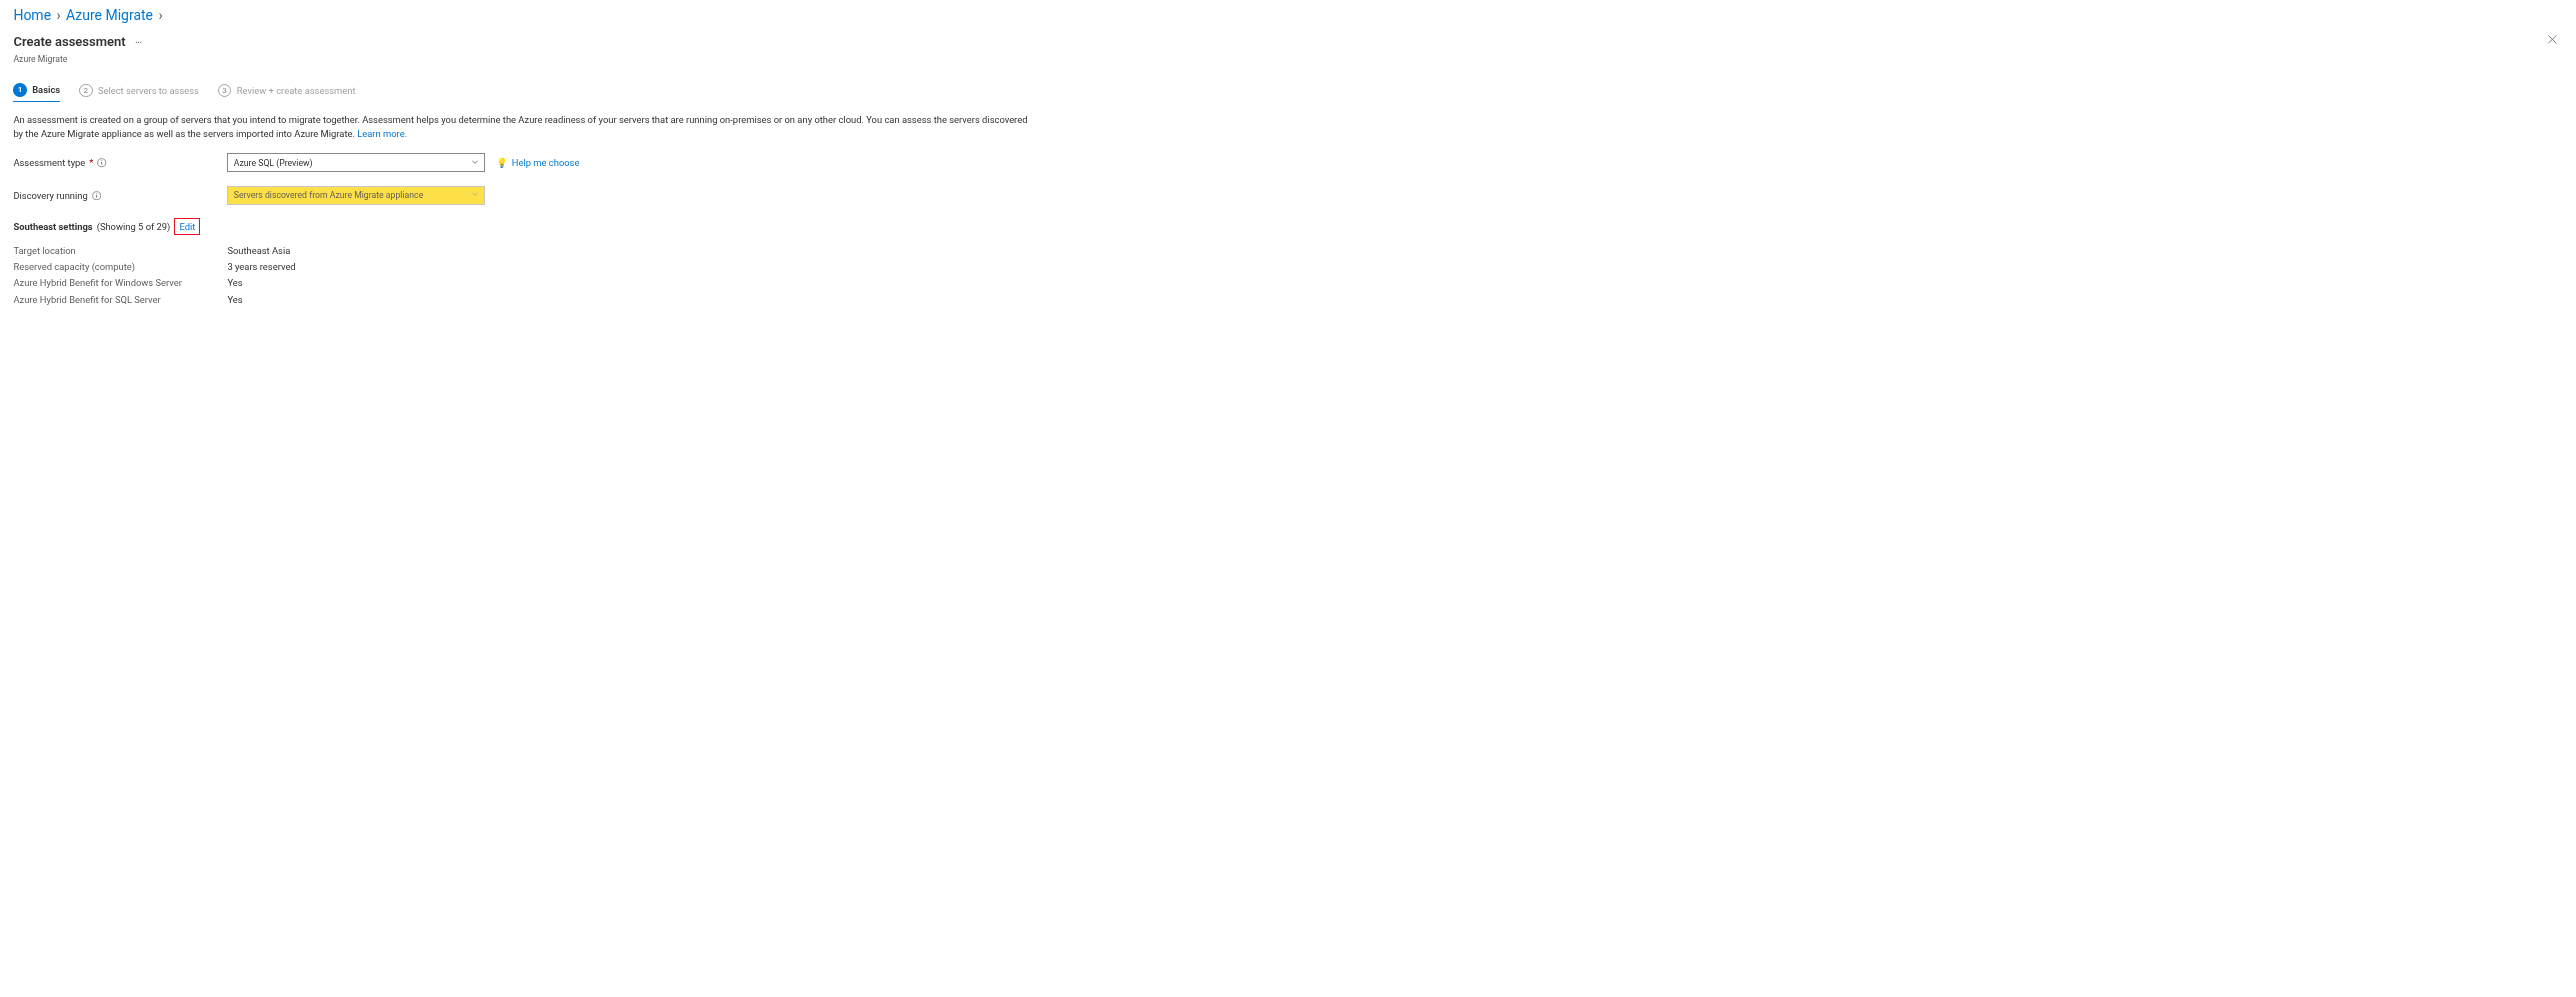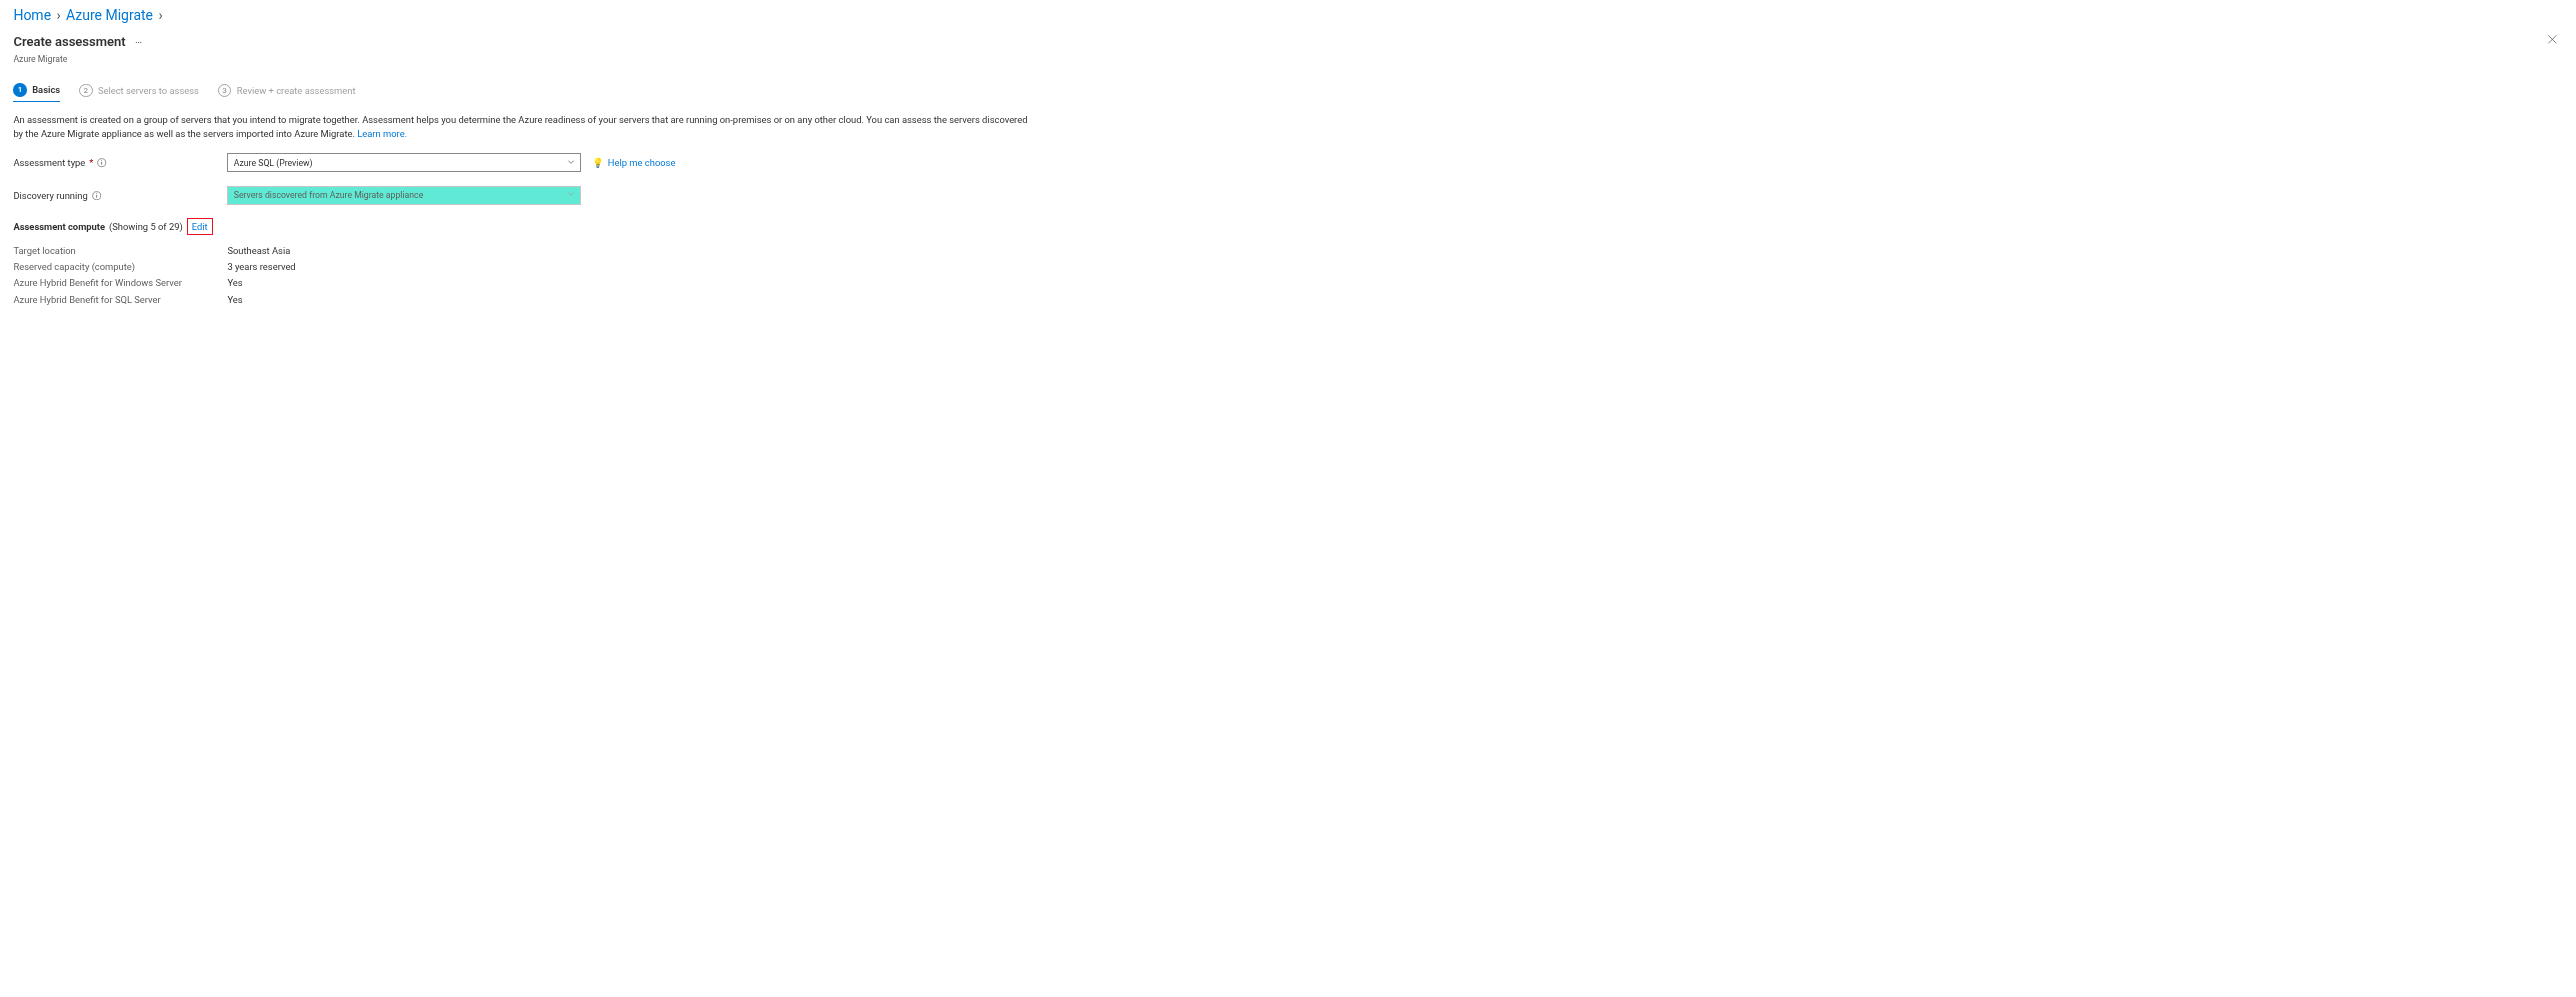--- a/index.html
+++ b/index.html
@@ -44,25 +44,25 @@
   .intro { font-size: 9.4px; max-width: 1017px; line-height: 1.5; margin-bottom: 12px; }
   .intro a { color: #0078d4; text-decoration: none; cursor: pointer; }
 
   
   .form-row { display: flex; margin-bottom: 13.4px; }
   .form-label-cell { width: 214px; display: flex; align-items: center; gap: 4px; font-size: 9.4px; }
   .required-star { color: #a80000; }
   .info-icon { width: 9.4px; height: 9.4px; display:inline-block; }
   .info-icon svg { display:block; }
   .select-control {
-    width: 354px; height: 19px; border: 0.7px solid #8a8886; background: #fff;
+    width: 258px; height: 19px; border: 0.7px solid #8a8886; background: #fff;
     display: flex; align-items: center; justify-content: space-between;
     padding: 0 5.4px; font-size: 8.7px; cursor: pointer;
   }
-  .select-control.disabled { background: #5eead4; color: #605e5c; border-color: #c8c6c4; cursor: not-allowed;}
+  .select-control.disabled { background: #fde047; color: #605e5c; border-color: #c8c6c4; cursor: not-allowed;}
   .chev { color: #605e5c; }
   .after-select { display: flex; align-items: center; gap: 4px; margin-left: 10.7px; }
   .bulb { color: #ffb900; font-size: 9.4px; }
   .link { color: #0078d4; text-decoration: none; cursor: pointer; font-size: 9.4px; }
 
   
   .settings-row { display: flex; align-items: center; gap: 4px; margin: 5.4px 0 9.4px 0; font-size: 9.4px;}
   .settings-title { font-weight: 700; }
   .settings-count { font-weight: 400; }
   .edit-link-box { border: 1.3px solid #e81123; padding: 2px 4px; }
@@ -158,21 +158,21 @@
       <span>Servers discovered from Azure Migrate appliance</span>
       <span class="chev">
         <svg width="8" height="8" viewBox="0 0 12 12">
             <path d="M2 4 L6 8 L10 4" fill="none" stroke="#a19f9d" stroke-width="1.2"></path>
           </svg>
       </span>
     </div>
   </div>
 
   <div class="settings-row">
-    <span class="settings-title">Assessment compute</span>
+    <span class="settings-title">Southeast settings</span>
     <span class="settings-count">(Showing 5 of 29)</span>
     <span class="edit-link-box">
       <a class="link">Edit</a>
     </span>
   </div>
 
   <div class="settings-list" id="settings-list">
       <div class="settings-item">
         <div class="k">Target location</div>
         <div class="v">Southeast Asia</div>

